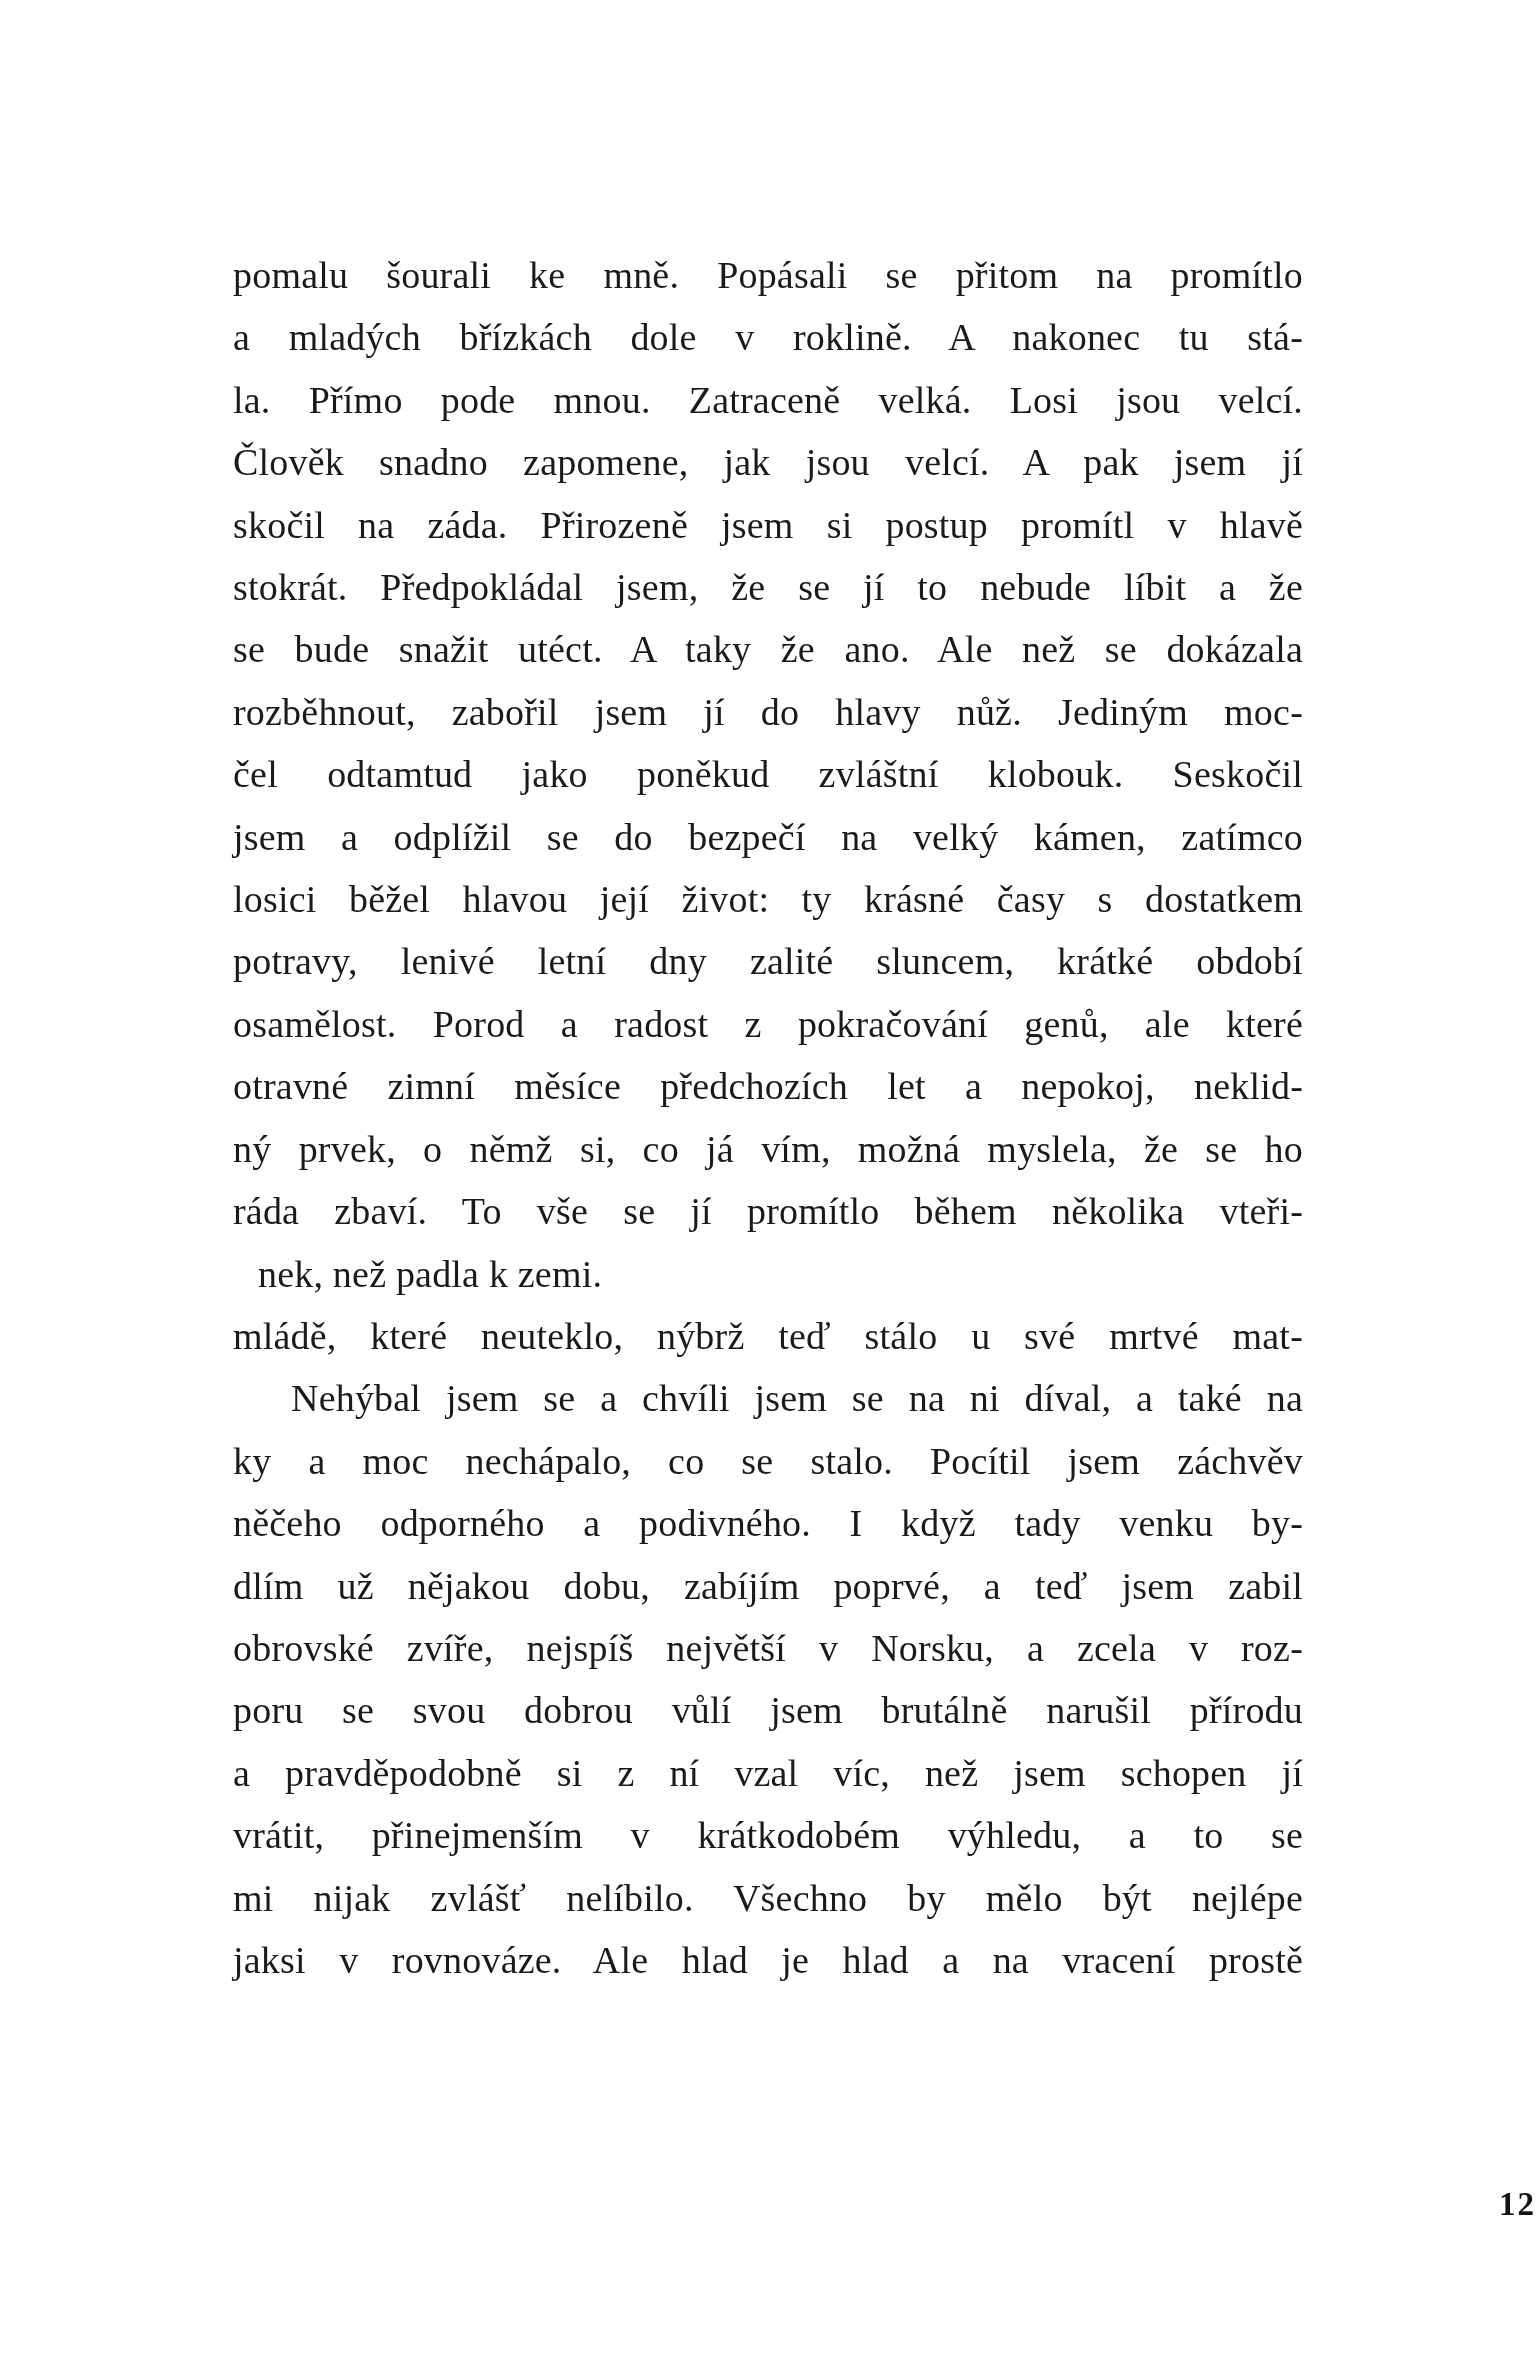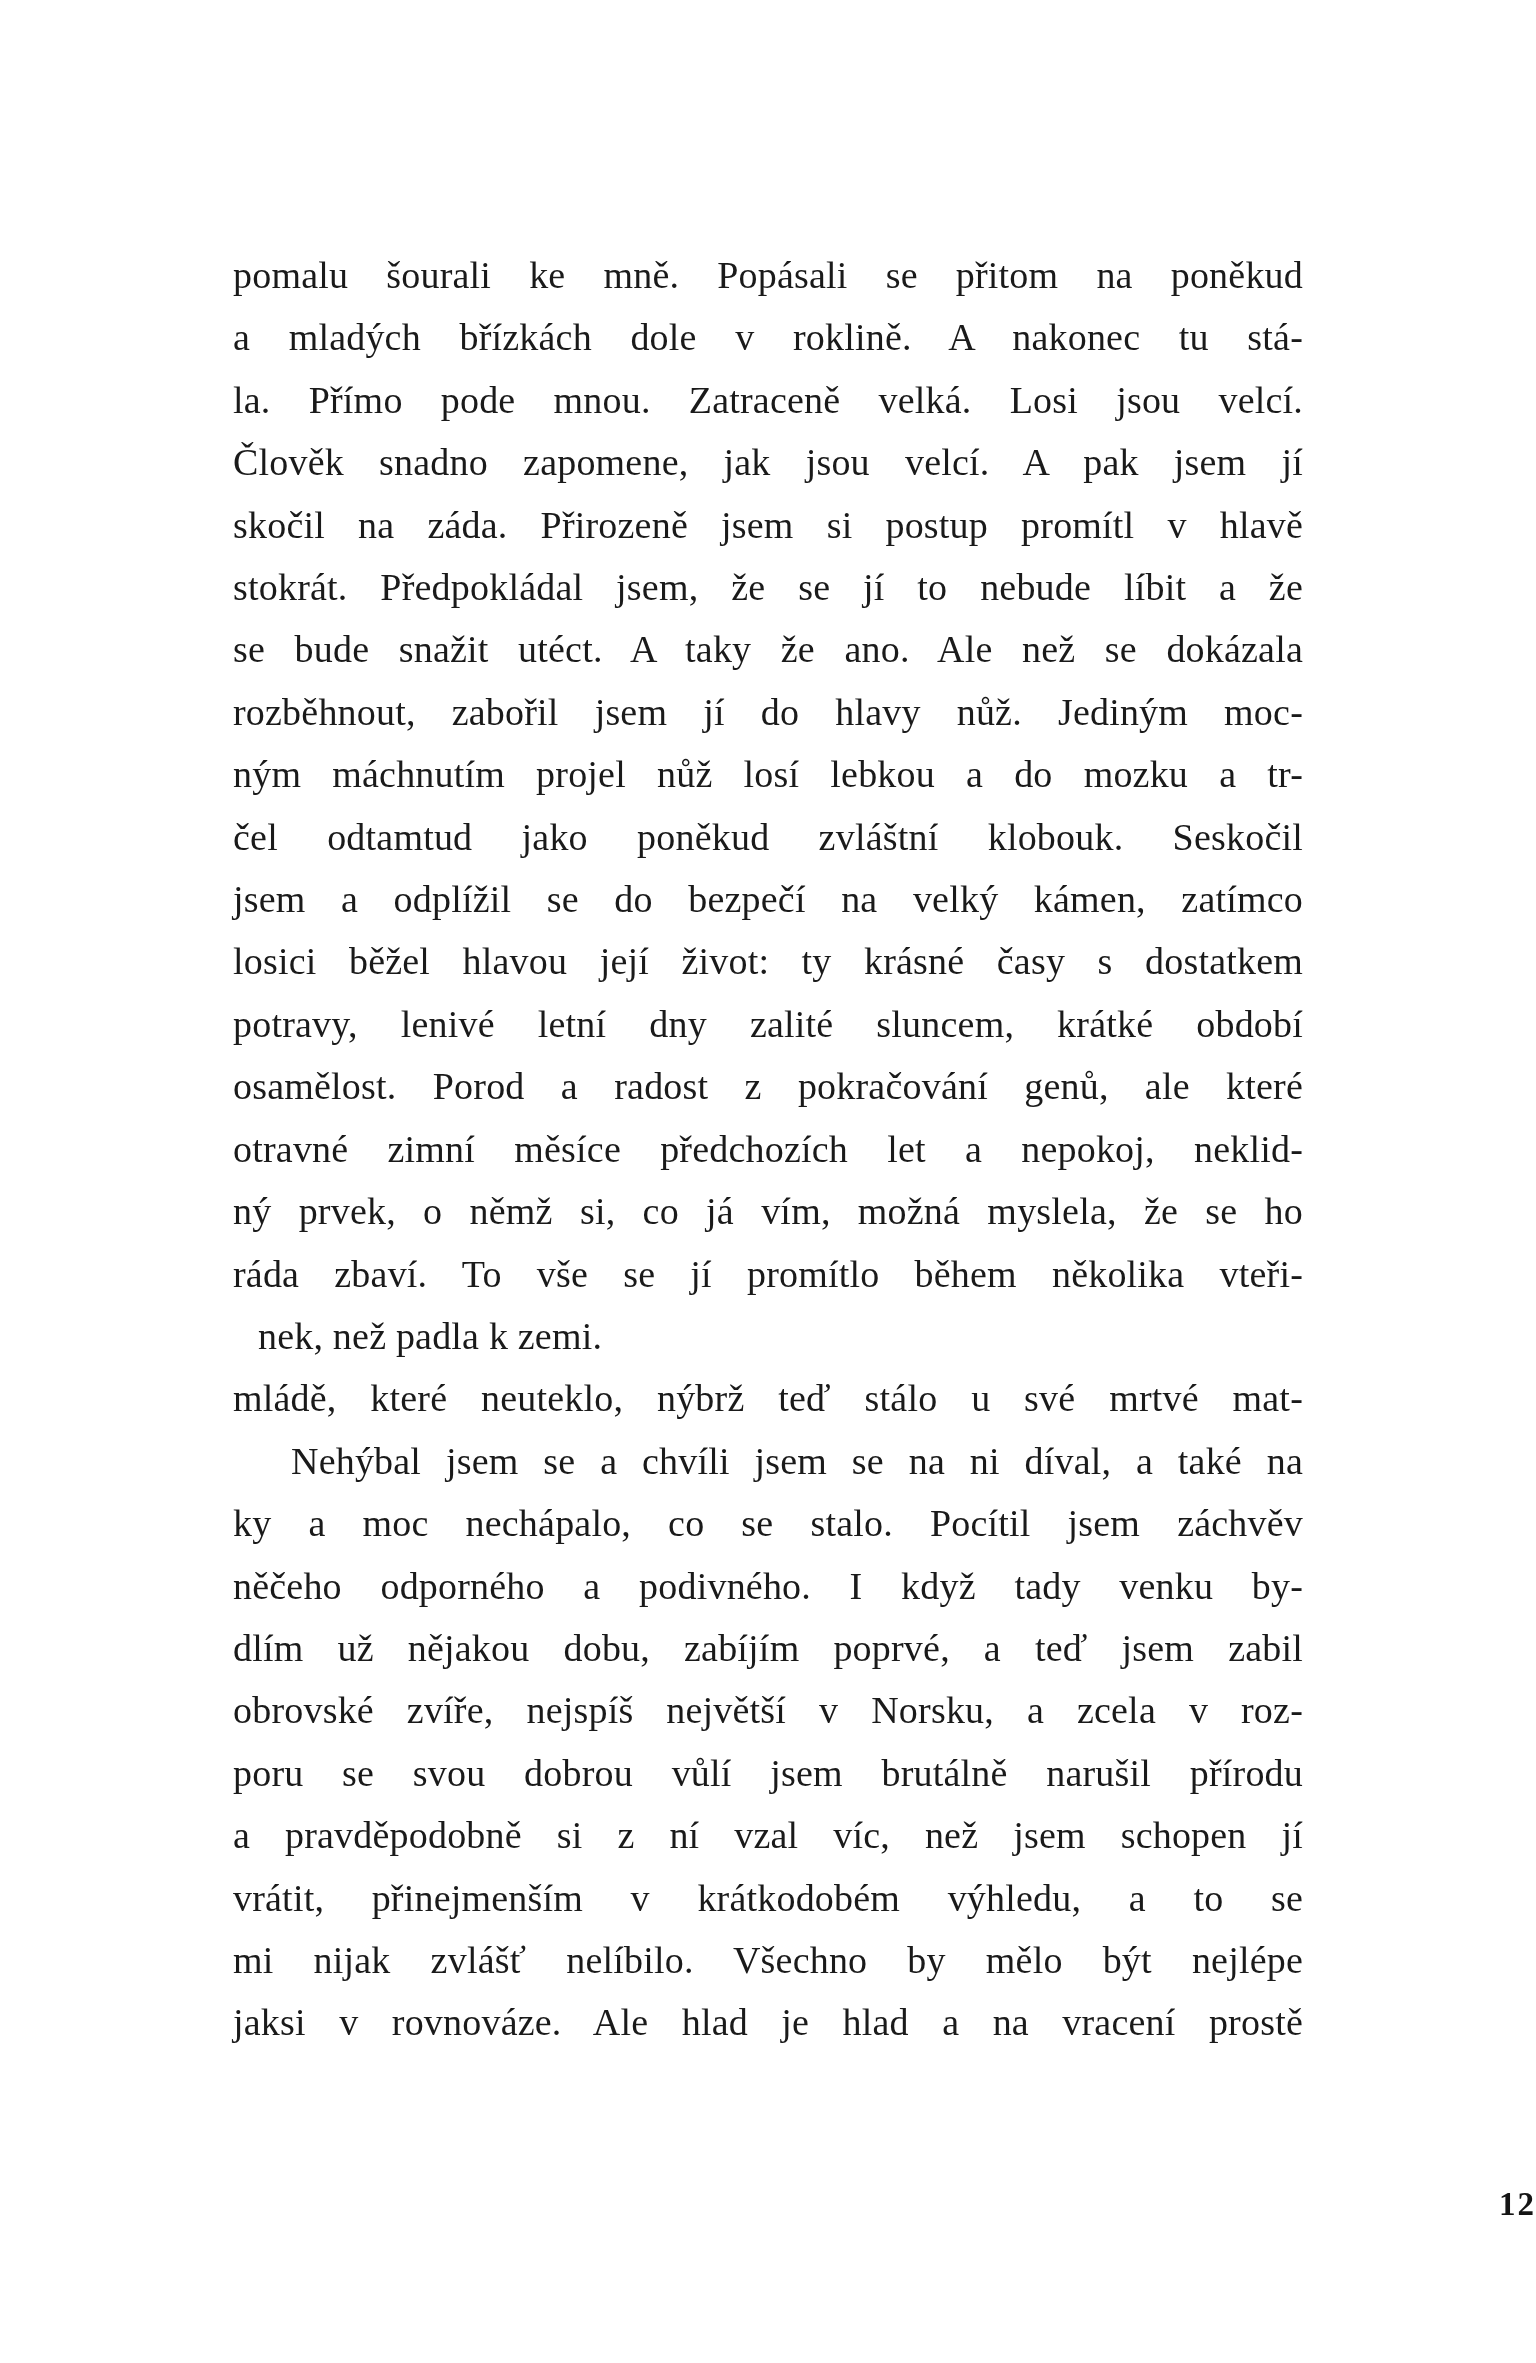--- a/index.html
+++ b/index.html
@@ -56,29 +56,28 @@
     letter-spacing: 2px;
     color: #141414;
   }
 </style>
 </head>
 <body>
 
 <div class="page">
   <div class="body-text">
       <div class="paragraph">
-        <div class="line">pomalu šourali ke mně. Popásali se přitom na poněkud</div>
+        <div class="line">pomalu šourali ke mně. Popásali se přitom na promítlo</div>
         <div class="line">a mladých břízkách dole v roklině. A nakonec tu stá-</div>
         <div class="line">la. Přímo pode mnou. Zatraceně velká. Losi jsou velcí.</div>
         <div class="line">Člověk snadno zapomene, jak jsou velcí. A pak jsem jí</div>
         <div class="line">skočil na záda. Přirozeně jsem si postup promítl v hlavě</div>
         <div class="line">stokrát. Předpokládal jsem, že se jí to nebude líbit a že</div>
         <div class="line">se bude snažit utéct. A taky že ano. Ale než se dokázala</div>
         <div class="line">rozběhnout, zabořil jsem jí do hlavy nůž. Jediným moc-</div>
-        <div class="line">ným máchnutím projel nůž losí lebkou a do mozku a tr-</div>
         <div class="line">čel odtamtud jako poněkud zvláštní klobouk. Seskočil</div>
         <div class="line">jsem a odplížil se do bezpečí na velký kámen, zatímco</div>
         <div class="line">losici běžel hlavou její život: ty krásné časy s dostatkem</div>
         <div class="line">potravy, lenivé letní dny zalité sluncem, krátké období</div>
         <div class="line">osamělost. Porod a radost z pokračování genů, ale které</div>
         <div class="line">otravné zimní měsíce předchozích let a nepokoj, neklid-</div>
         <div class="line">ný prvek, o němž si, co já vím, možná myslela, že se ho</div>
         <div class="line">ráda zbaví. To vše se jí promítlo během několika vteři-</div>
         <div class="line para-end">nek, než padla k zemi.</div>
       </div>

